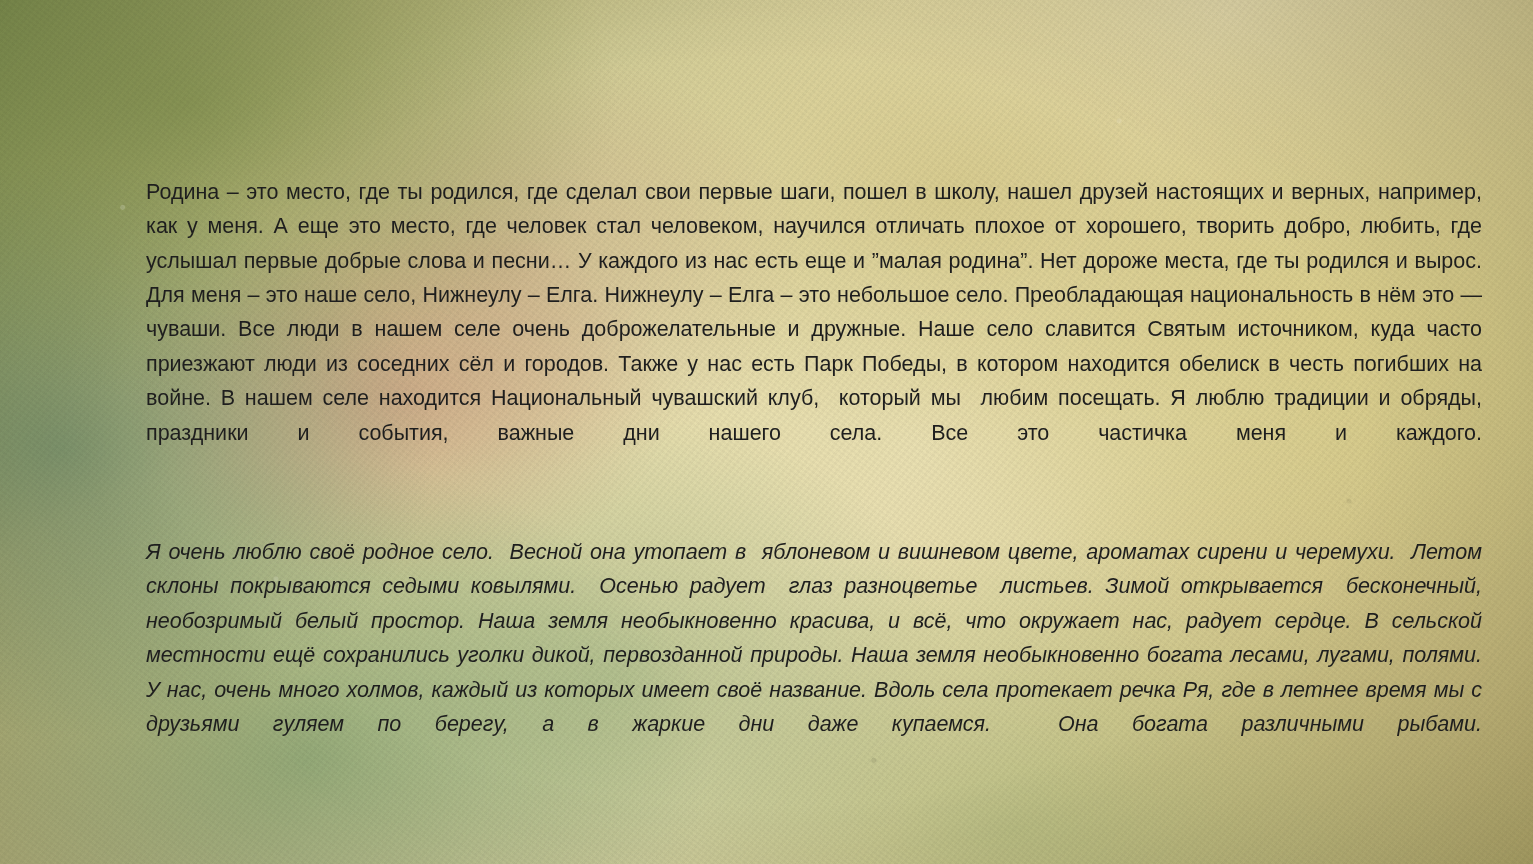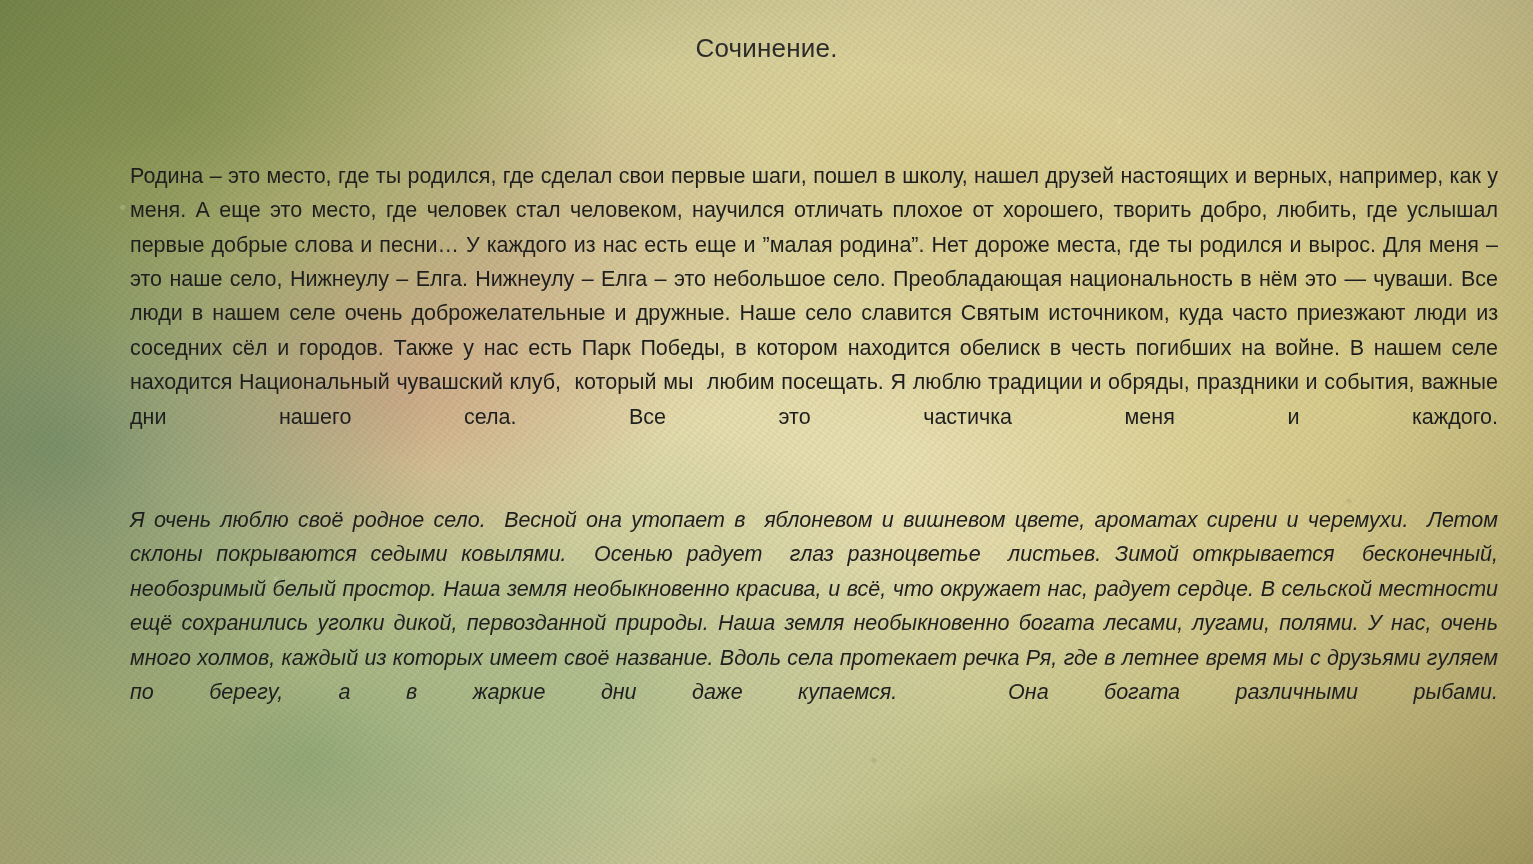--- a/index.html
+++ b/index.html
@@ -91,36 +91,35 @@
     width: 1368px;
     font-size: 21.5px;
     line-height: 34.4px;
     color: #1e1e1e;
     text-align: justify;
     text-justify: inter-word;
     white-space: pre-wrap;
     word-spacing: 0.2px;
   }
   .body-text .para {
-    margin: 0;
+    margin: 16px;
     text-align: justify;
     text-align-last: justify;
   }
   .body-text .para + .para {
     margin-top: 0;
     font-style: italic;
   }
 </style>
 </head>
 <body>
 
 <div class="slide">
   <div class="content">
 
-    <div class="doc-title">Сочинение.</div>
 
     <div class="body-text">
       <p class="para">Родина – это место, где ты родился, где сделал свои первые шаги, пошел в школу, нашел друзей настоящих и верных, например, как у меня. А еще это место, где человек стал человеком, научился отличать плохое от хорошего, творить добро, любить, где услышал первые добрые слова и песни… У каждого из нас есть еще и ”малая родина”. Нет дороже места, где ты родился и вырос. Для меня – это наше село, Нижнеулу – Елга. Нижнеулу – Елга – это небольшое село. Преобладающая национальность в нём это — чуваши. Все люди в нашем селе очень доброжелательные и дружные. Наше село славится Святым источником, куда часто приезжают люди из соседних сёл и городов. Также у нас есть Парк Победы, в котором находится обелиск в честь погибших на войне. В нашем селе находится Национальный чувашский клуб,  который мы  любим посещать. Я люблю традиции и обряды, праздники и события, важные дни нашего села. Все это частичка меня и каждого.</p>
       <p class="para">Я очень люблю своё родное село.  Весной она утопает в  яблоневом и вишневом цвете, ароматах сирени и черемухи.  Летом склоны покрываются седыми ковылями.  Осенью радует  глаз разноцветье  листьев. Зимой открывается  бесконечный, необозримый белый простор. Наша земля необыкновенно красива, и всё, что окружает нас, радует сердце. В сельской местности ещё сохранились уголки дикой, первозданной природы. Наша земля необыкновенно богата лесами, лугами, полями. У нас, очень много холмов, каждый из которых имеет своё название. Вдоль села протекает речка Ря, где в летнее время мы с друзьями гуляем по берегу, а в жаркие дни даже купаемся.  Она богата различными рыбами.</p>
     </div>
 
   </div>
 </div>
 
 </body></html>

